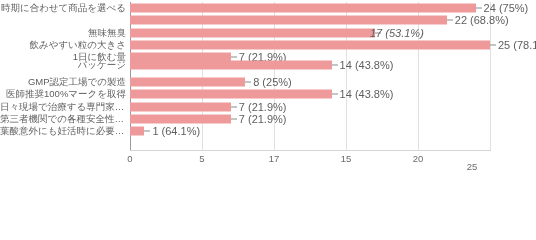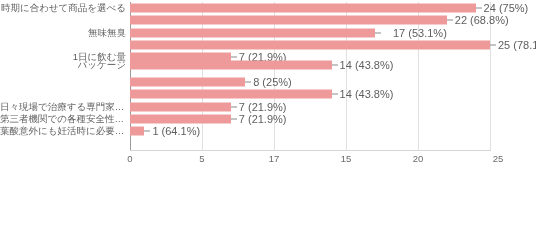--- a/index.html
+++ b/index.html
@@ -146,45 +146,48 @@
         </div>
         <div class="row" style="top: 12.3333px; height: 12.3333px;">
           <div class="bar" style="width: 316.8px;"></div>
           <div class="leader" style="left: 316.8px;"></div>
           <div class="val-label" style="left: 324.8px;">22 (68.8%)</div>
         </div>
         <div class="row" style="top: 24.6667px; height: 12.3333px;">
           <div class="cat-label">無味無臭</div>
           <div class="bar" style="width: 244.8px;"></div>
           <div class="leader" style="left: 244.8px;"></div>
-          <div class="val-label" style="left: 263px;">17 (53.1%)</div>
+          <div class="val-label" style="left: 240px; font-style: italic;">17 (53.1%)</div>
         </div>
         <div class="row" style="top: 37px; height: 12.3333px;">
+          <div class="cat-label">飲みやすい粒の大きさ</div>
           <div class="bar" style="width: 360px;"></div>
           <div class="leader" style="left: 360px;"></div>
           <div class="val-label" style="left: 368px;">25 (78.1%)</div>
         </div>
         <div class="row" style="top: 49.3333px; height: 12.3333px;">
           <div class="cat-label">1日に飲む量</div>
           <div class="bar" style="width: 100.8px;"></div>
           <div class="leader" style="left: 100.8px;"></div>
           <div class="val-label" style="left: 108.8px;">7 (21.9%)</div>
         </div>
         <div class="row" style="top: 57px; height: 12.3333px; padding-left: 48px;">
           <div class="cat-label">パッケージ</div>
           <div class="bar" style="width: 201.6px;"></div>
           <div class="leader" style="left: 201.6px;"></div>
           <div class="val-label" style="left: 209.6px;">14 (43.8%)</div>
         </div>
         <div class="row" style="top: 74px; height: 12.3333px;">
+          <div class="cat-label">GMP認定工場での製造</div>
           <div class="bar" style="width: 115.2px;"></div>
           <div class="leader" style="left: 115.2px;"></div>
           <div class="val-label" style="left: 123.2px;">8 (25%)</div>
         </div>
         <div class="row" style="top: 86.3333px; height: 12.3333px;">
+          <div class="cat-label">医師推奨100%マークを取得</div>
           <div class="bar" style="width: 201.6px;"></div>
           <div class="leader" style="left: 201.6px;"></div>
           <div class="val-label" style="left: 209.6px;">14 (43.8%)</div>
         </div>
         <div class="row" style="top: 98.6667px; height: 12.3333px;">
           <div class="cat-label">日々現場で治療する専門家が…</div>
           <div class="bar" style="width: 100.8px;"></div>
           <div class="leader" style="left: 100.8px;"></div>
           <div class="val-label" style="left: 108.8px;">7 (21.9%)</div>
         </div>
@@ -204,16 +207,16 @@
   </div>
 
   <div class="axis-baseline"></div>
 
   <div id="x-axis">
       <div class="tick-label" style="left: 0px;">0</div>
       <div class="tick-label" style="left: 72px;">5</div>
       <div class="tick-label" style="left: 144px;">17</div>
       <div class="tick-label" style="left: 216px;">15</div>
       <div class="tick-label" style="left: 288px;">20</div>
-      <div class="tick-label" style="left: 368px;">25</div>
+      <div class="tick-label" style="left: 342px; margin-top: 8px;">25</div>
     </div>
 
 </div>
 
 </body></html>

